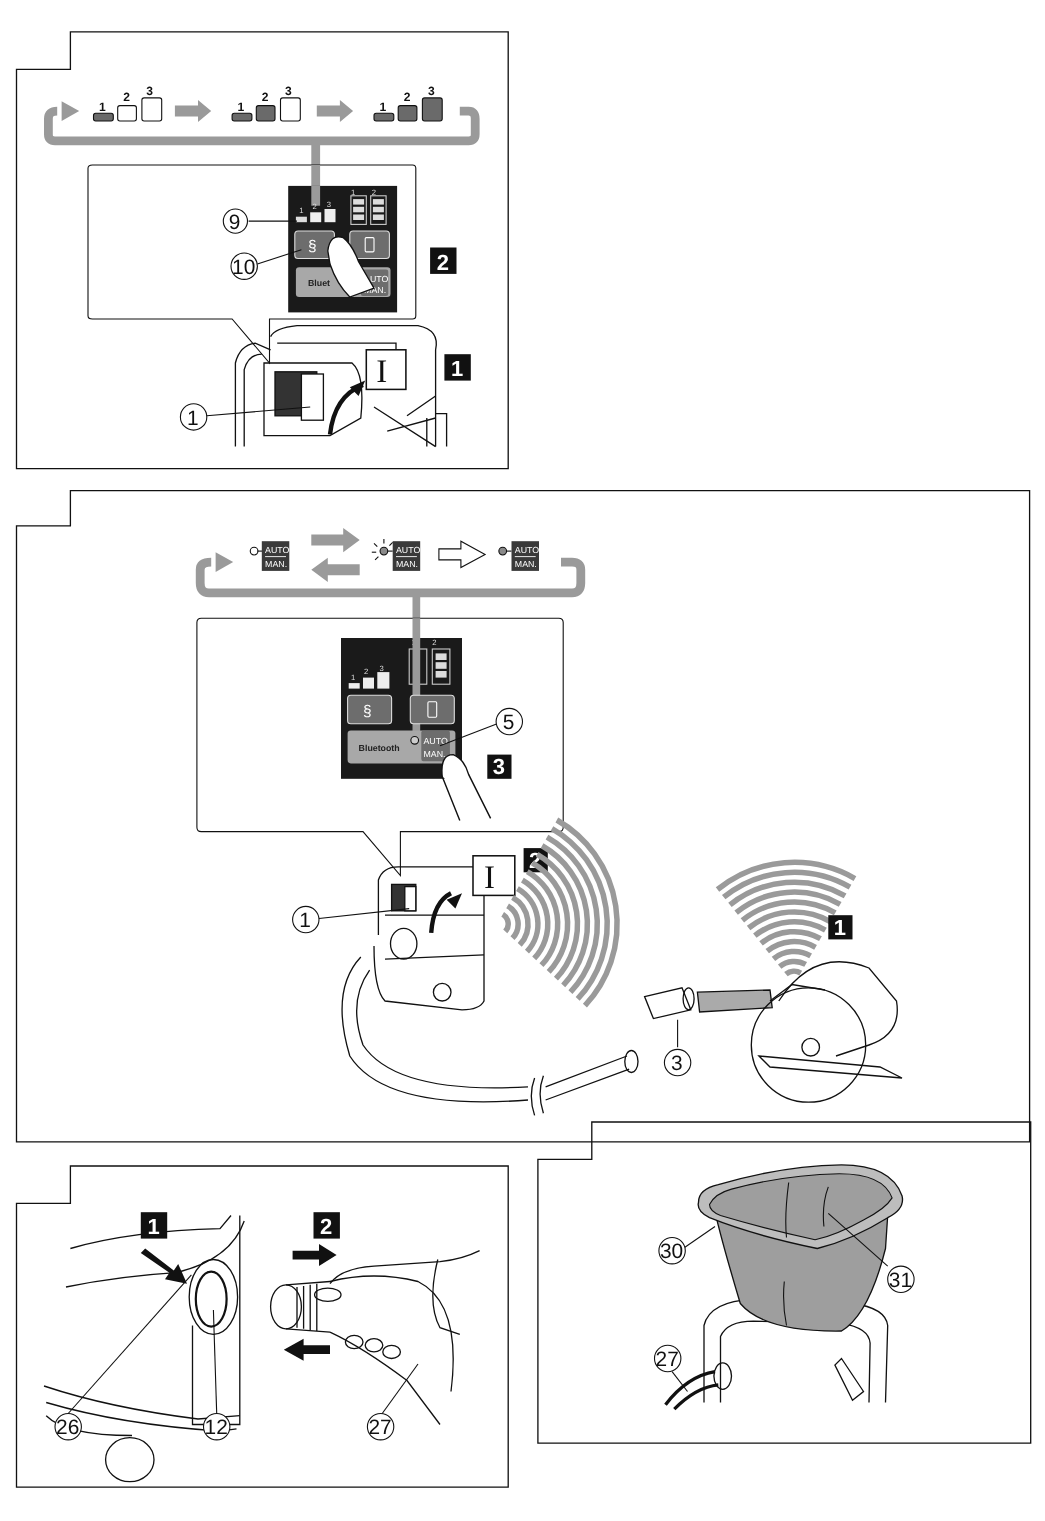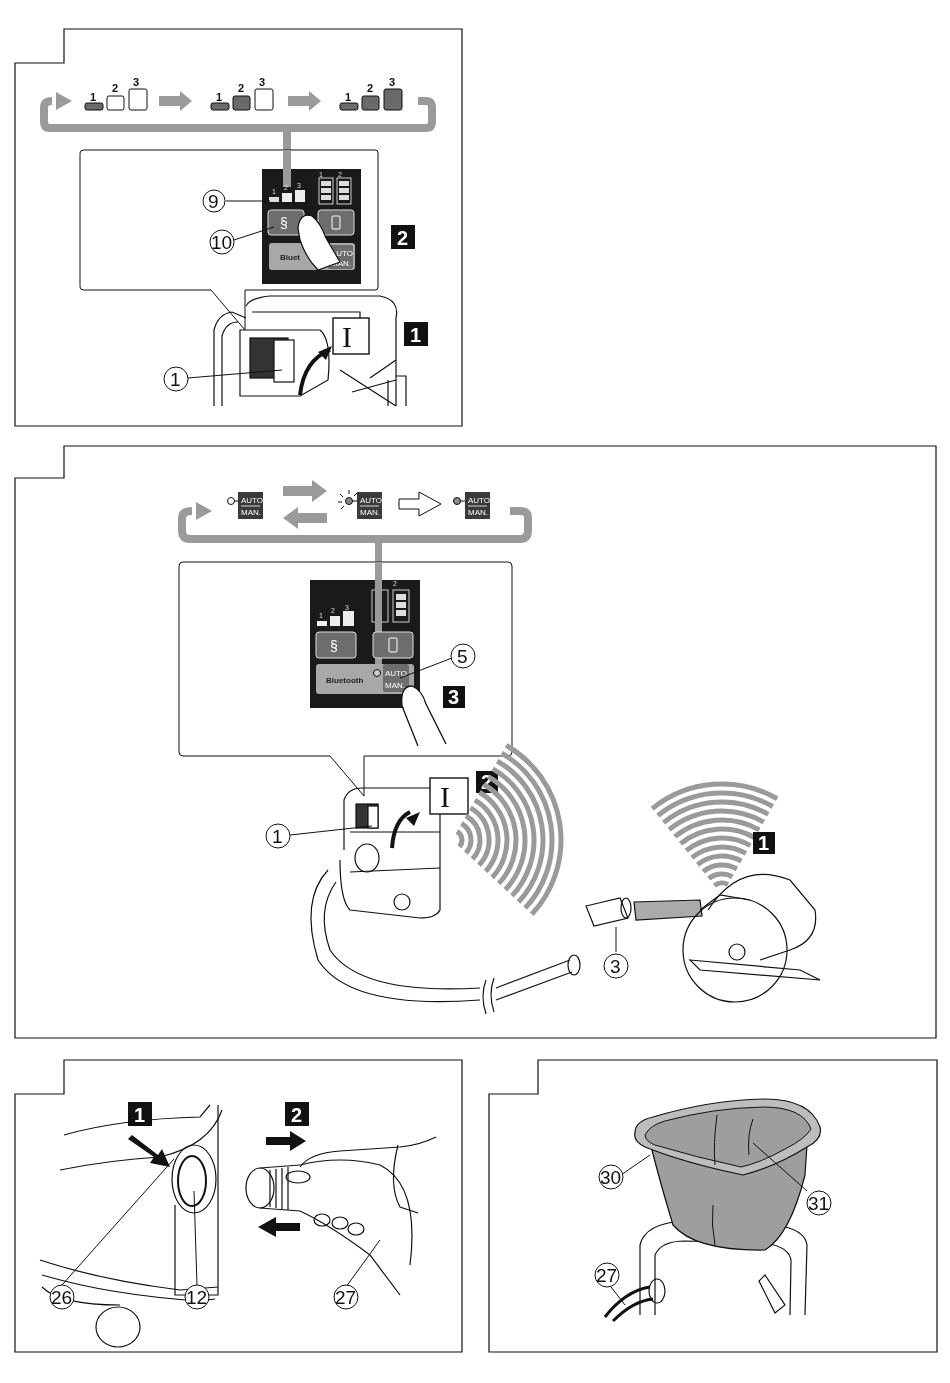--- a/index.html
+++ b/index.html
@@ -317,21 +317,21 @@
         <ellipse cx="340" cy="168" rx="8" ry="6"></ellipse>
         <ellipse cx="356" cy="174" rx="8" ry="6"></ellipse>
     <path d="M270,115 L270,152 M276,114 L276,153 M282,113 L282,154 M288,112 L288,155"></path>
   </g>
   <line x1="346" y1="232" x2="380" y2="185" stroke="#111"></line>
   <circle cx="346" cy="242" r="12" fill="#fff" stroke="#111"></circle>
   <text class="callout" x="335" y="249" font-size="16">27</text>
 </svg>
 </div>
 
-<div class="panel" style="left:485px;top:1055px;width:460px;height:300px;">
+<div class="panel" style="left:485px;top:1015px;width:460px;height:300px;">
 <svg width="460" height="300">
   <path d="M4,39 L53,39 L53,5 L452,5 L452,297 L4,297 Z" fill="none" stroke="#111" stroke-width="1.2"></path>
   <g fill="none" stroke="#111" stroke-width="1.2">
     <path d="M155,260 L155,190 Q160,168 200,166 L290,170 Q320,174 322,190 L320,260"></path>
     <path d="M170,260 L170,200 Q176,186 200,186 L280,188 Q305,192 306,206 L305,260"></path>
     <path d="M280,220 L300,250 L290,258 L274,226 Z"></path>
     <path d="M120,262 Q140,236 165,232 M128,266 Q148,246 168,244" stroke-width="3"></path>
     <ellipse cx="172" cy="236" rx="8" ry="12"></ellipse>
   </g>
   <g>

